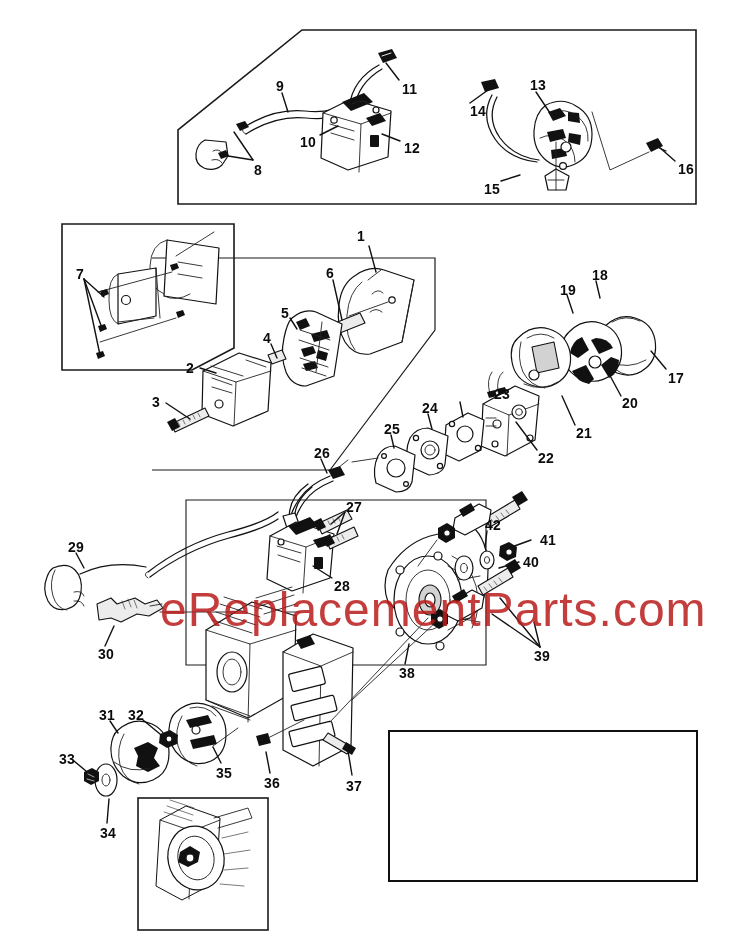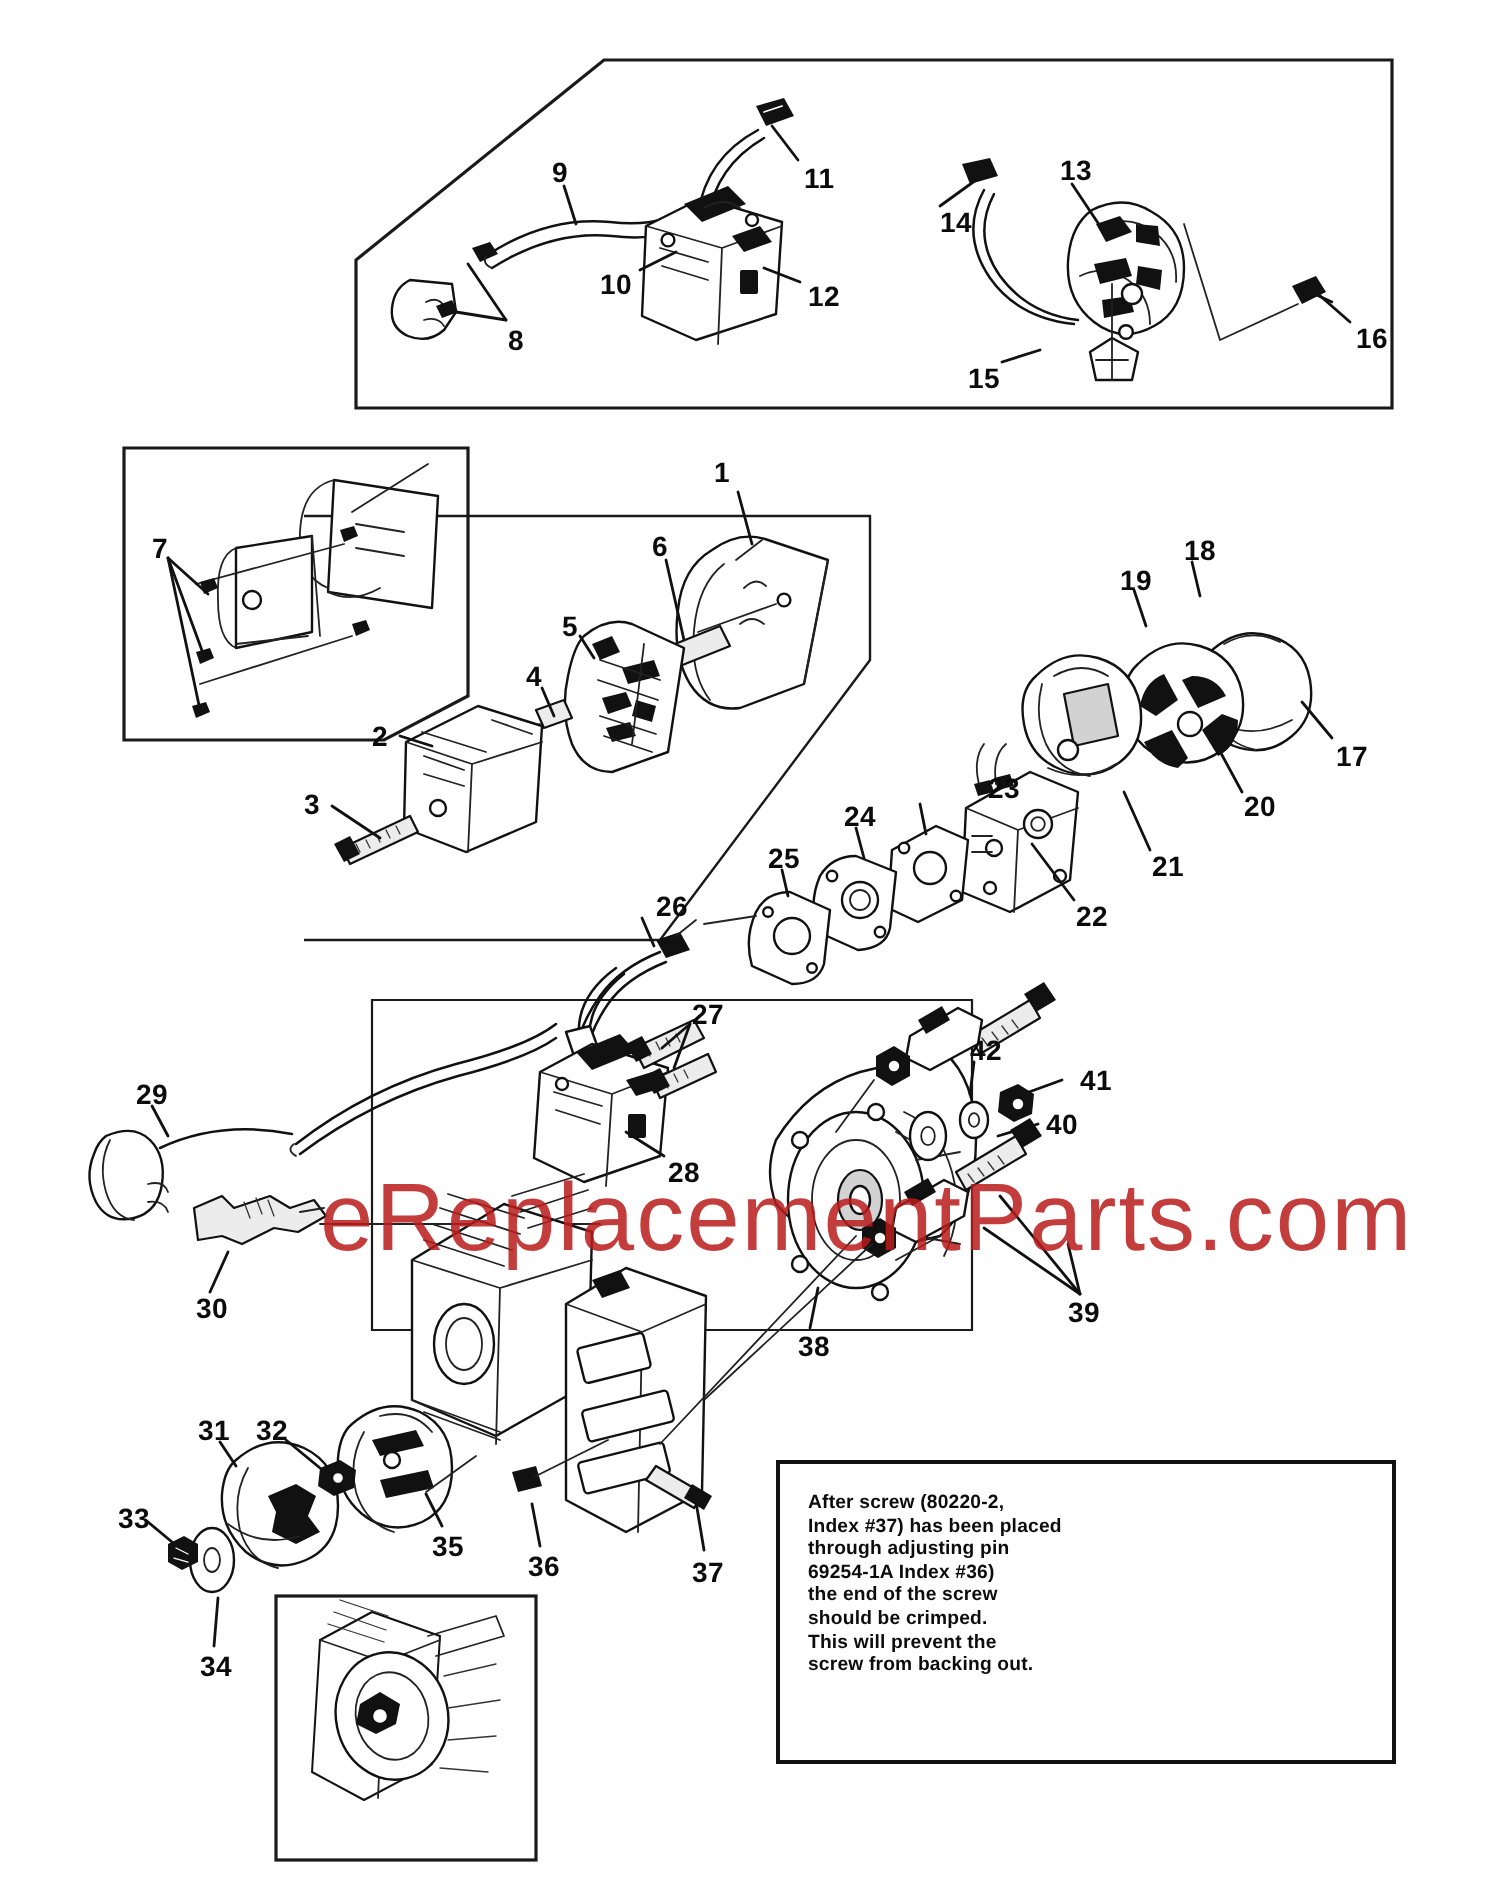--- a/index.html
+++ b/index.html
@@ -430,28 +430,20 @@
       <path d="M519,562 L499,568"></path>
       <path d="M531,540 L509,548"></path>
       <path d="M487,531 L485,547"></path>
     </g>
 
   </svg>
 
   <div class="watermark" style="left:160px;top:582px;">eReplacementParts.com</div>
 
   <div class="notebox" style="left:388px;top:730px;width:310px;height:152px;"></div>
-  <div class="notetext" style="left:404px;top:746px;width:160px;">After screw (80220-2,
-Index #37) has been placed
-through adjusting pin
-69254-1A Index #36)
-the end of the screw
-should be crimped.
-This will prevent the
-screw from backing out.</div>
 
   <div class="callout" style="left:357px;top:229px;">1</div>
   <div class="callout" style="left:186px;top:361px;">2</div>
   <div class="callout" style="left:152px;top:395px;">3</div>
   <div class="callout" style="left:263px;top:331px;">4</div>
   <div class="callout" style="left:281px;top:306px;">5</div>
   <div class="callout" style="left:326px;top:266px;">6</div>
   <div class="callout" style="left:76px;top:267px;">7</div>
   <div class="callout" style="left:254px;top:163px;">8</div>
   <div class="callout" style="left:276px;top:79px;">9</div>
@@ -464,21 +456,21 @@
   <div class="callout" style="left:678px;top:162px;">16</div>
   <div class="callout" style="left:668px;top:371px;text-align:right;">17</div>
   <div class="callout" style="left:592px;top:268px;">18</div>
   <div class="callout" style="left:560px;top:283px;">19</div>
   <div class="callout" style="left:622px;top:396px;">20</div>
   <div class="callout" style="left:576px;top:426px;">21</div>
   <div class="callout" style="left:538px;top:451px;">22</div>
   <div class="callout" style="left:454px;top:387px;margin-left:40px;">23</div>
   <div class="callout" style="left:422px;top:401px;">24</div>
   <div class="callout" style="left:384px;top:422px;">25</div>
-  <div class="callout" style="left:328px;top:446px;">26</div>
+  <div class="callout" style="left:314px;top:446px;">26</div>
   <div class="callout" style="left:346px;top:500px;">27</div>
   <div class="callout" style="left:334px;top:579px;">28</div>
   <div class="callout" style="left:68px;top:540px;">29</div>
   <div class="callout" style="left:98px;top:647px;">30</div>
   <div class="callout" style="left:99px;top:708px;">31</div>
   <div class="callout" style="left:128px;top:708px;">32</div>
   <div class="callout" style="left:59px;top:752px;">33</div>
   <div class="callout" style="left:100px;top:826px;">34</div>
   <div class="callout" style="left:216px;top:766px;">35</div>
   <div class="callout" style="left:264px;top:776px;">36</div>

